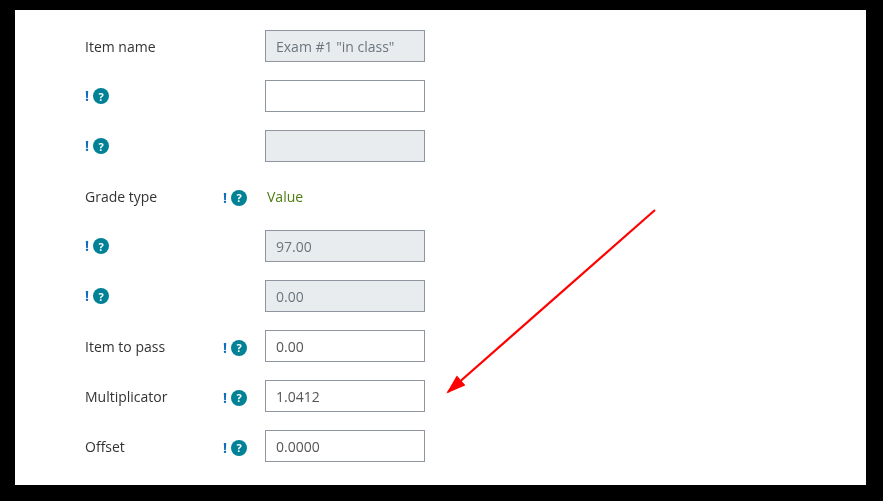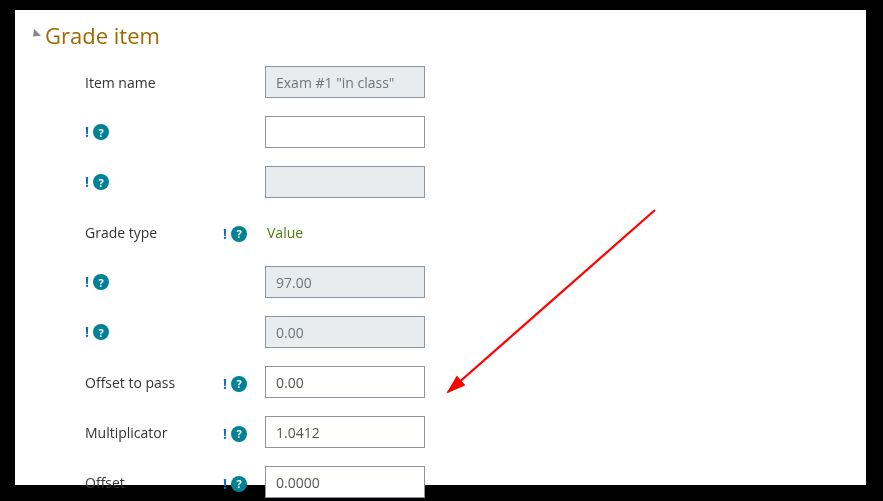--- a/index.html
+++ b/index.html
@@ -111,24 +111,20 @@
     width: 883px;
     height: 501px;
     pointer-events: none;
   }
 </style>
 </head>
 <body>
 
 <div class="panel">
 
-  <div class="section-header">
-    <span class="caret"></span>
-    <span class="section-title">Grade item</span>
-  </div>
 
   <div class="form-row">
     <div class="label-cell">
       <span class="label-text">Item name</span>
     </div>
     <div class="input-cell">
       <input class="text-input locked" disabled="" value="Exam #1 &quot;in class&quot;" style="">
     </div>
   </div>
 
@@ -188,21 +184,21 @@
         <span class="help-icon">?</span>
       </span>
     </div>
     <div class="input-cell">
       <input class="text-input locked" disabled="" value="0.00" style="">
     </div>
   </div>
 
   <div class="form-row">
     <div class="label-cell">
-      <span class="label-text">Offset to pass</span>
+      <span class="label-text">Item to pass</span>
       <span class="icons">
         <span class="adv-icon">!</span>
         <span class="help-icon">?</span>
       </span>
     </div>
     <div class="input-cell">
       <input class="text-input" value="0.00" style="">
     </div>
   </div>
 

